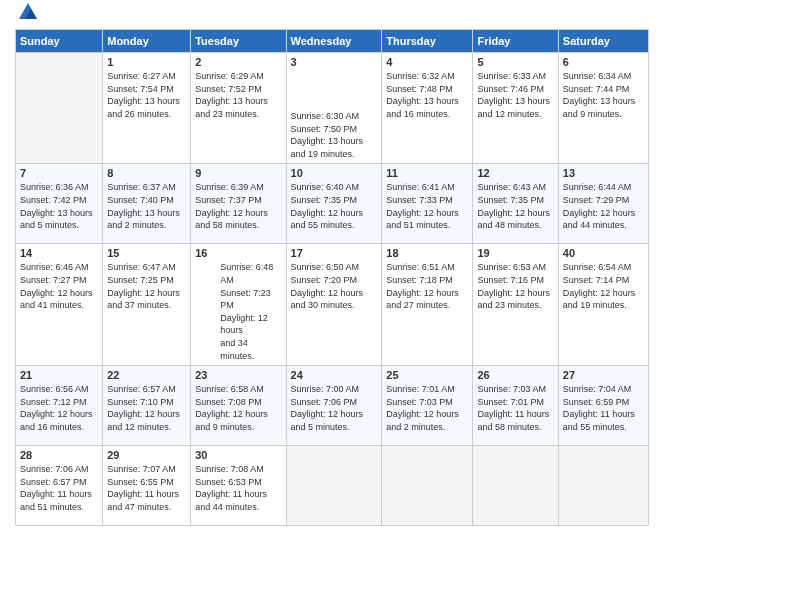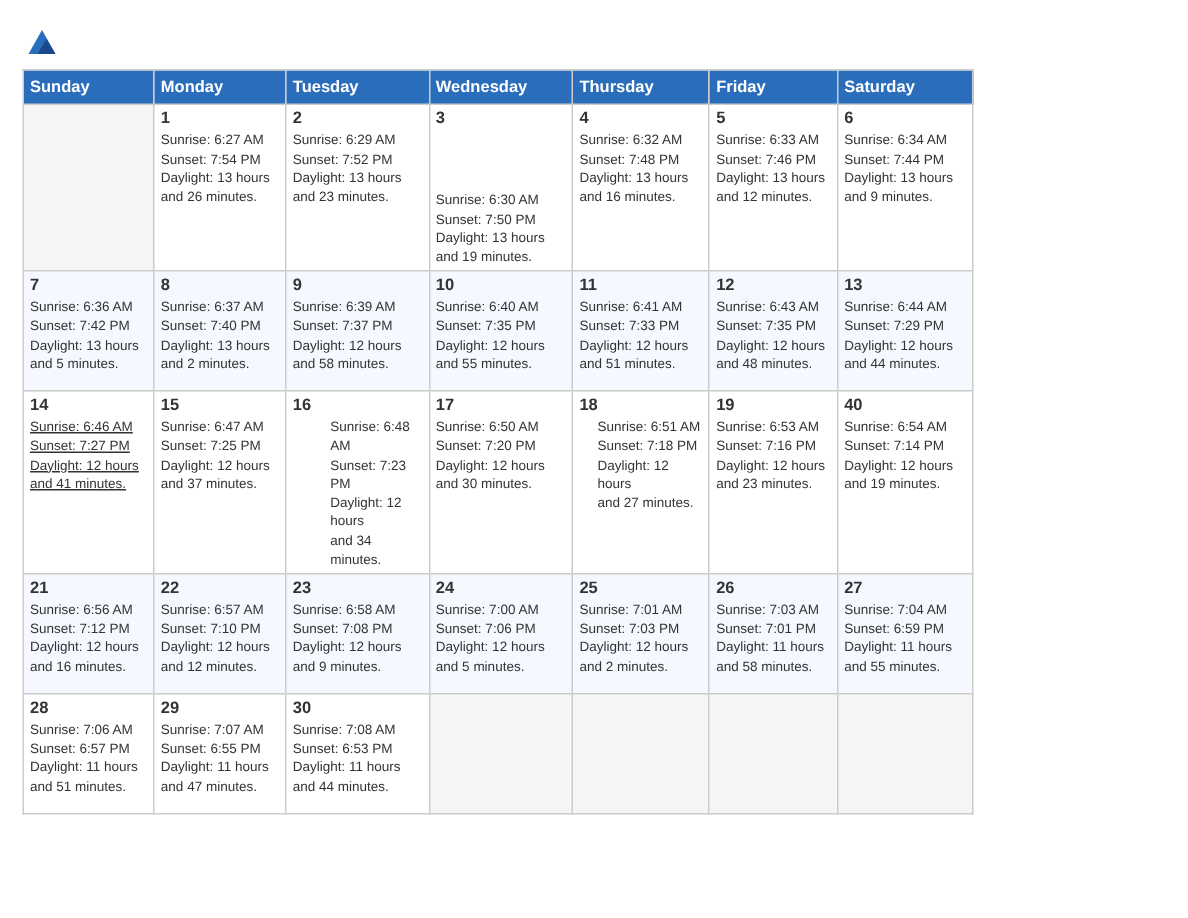--- a/index.html
+++ b/index.html
@@ -6,21 +6,21 @@
     body {
       width: 792px;
       height: 612px;
       font-family: Arial, sans-serif;
       background: #fff;
       overflow: hidden;
     }
     .page {
       width: 664px;
       height: 612px;
-      padding: 18px 15px;
+      padding: 1px 15px;
     }
     .header {
       display: flex;
       justify-content: space-between;
       align-items: flex-start;
       margin-bottom: 8px;
     }
     .logo {
       display: flex;
       align-items: center;
@@ -226,21 +226,21 @@
             <span class="day-num">13</span>
             <div class="day-info" style="white-space: pre-line;">Sunrise: 6:44 AM
 Sunset: 7:29 PM
 Daylight: 12 hours
 and 44 minutes.</div>
           </td>
         </tr>
         <tr>
           <td>
             <span class="day-num">14</span>
-            <div class="day-info" style="white-space: pre-line; text-decoration: underline;">Sunrise: 6:46 AM
+            <div class="day-info" style="white-space: pre-line;">Sunrise: 6:46 AM
 Sunset: 7:27 PM
 Daylight: 12 hours
 and 41 minutes.</div>
           </td>
           <td>
             <span class="day-num">15</span>
             <div class="day-info" style="white-space: pre-line;">Sunrise: 6:47 AM
 Sunset: 7:25 PM
 Daylight: 12 hours
 and 37 minutes.</div>
@@ -254,21 +254,21 @@
           </td>
           <td>
             <span class="day-num">17</span>
             <div class="day-info" style="white-space: pre-line;">Sunrise: 6:50 AM
 Sunset: 7:20 PM
 Daylight: 12 hours
 and 30 minutes.</div>
           </td>
           <td>
             <span class="day-num">18</span>
-            <div class="day-info" style="white-space: pre-line; margin-left: 12px;">Sunrise: 6:51 AM
+            <div class="day-info" style="white-space: pre-line;">Sunrise: 6:51 AM
 Sunset: 7:18 PM
 Daylight: 12 hours
 and 27 minutes.</div>
           </td>
           <td>
             <span class="day-num">19</span>
             <div class="day-info" style="white-space: pre-line;">Sunrise: 6:53 AM
 Sunset: 7:16 PM
 Daylight: 12 hours
 and 23 minutes.</div>

